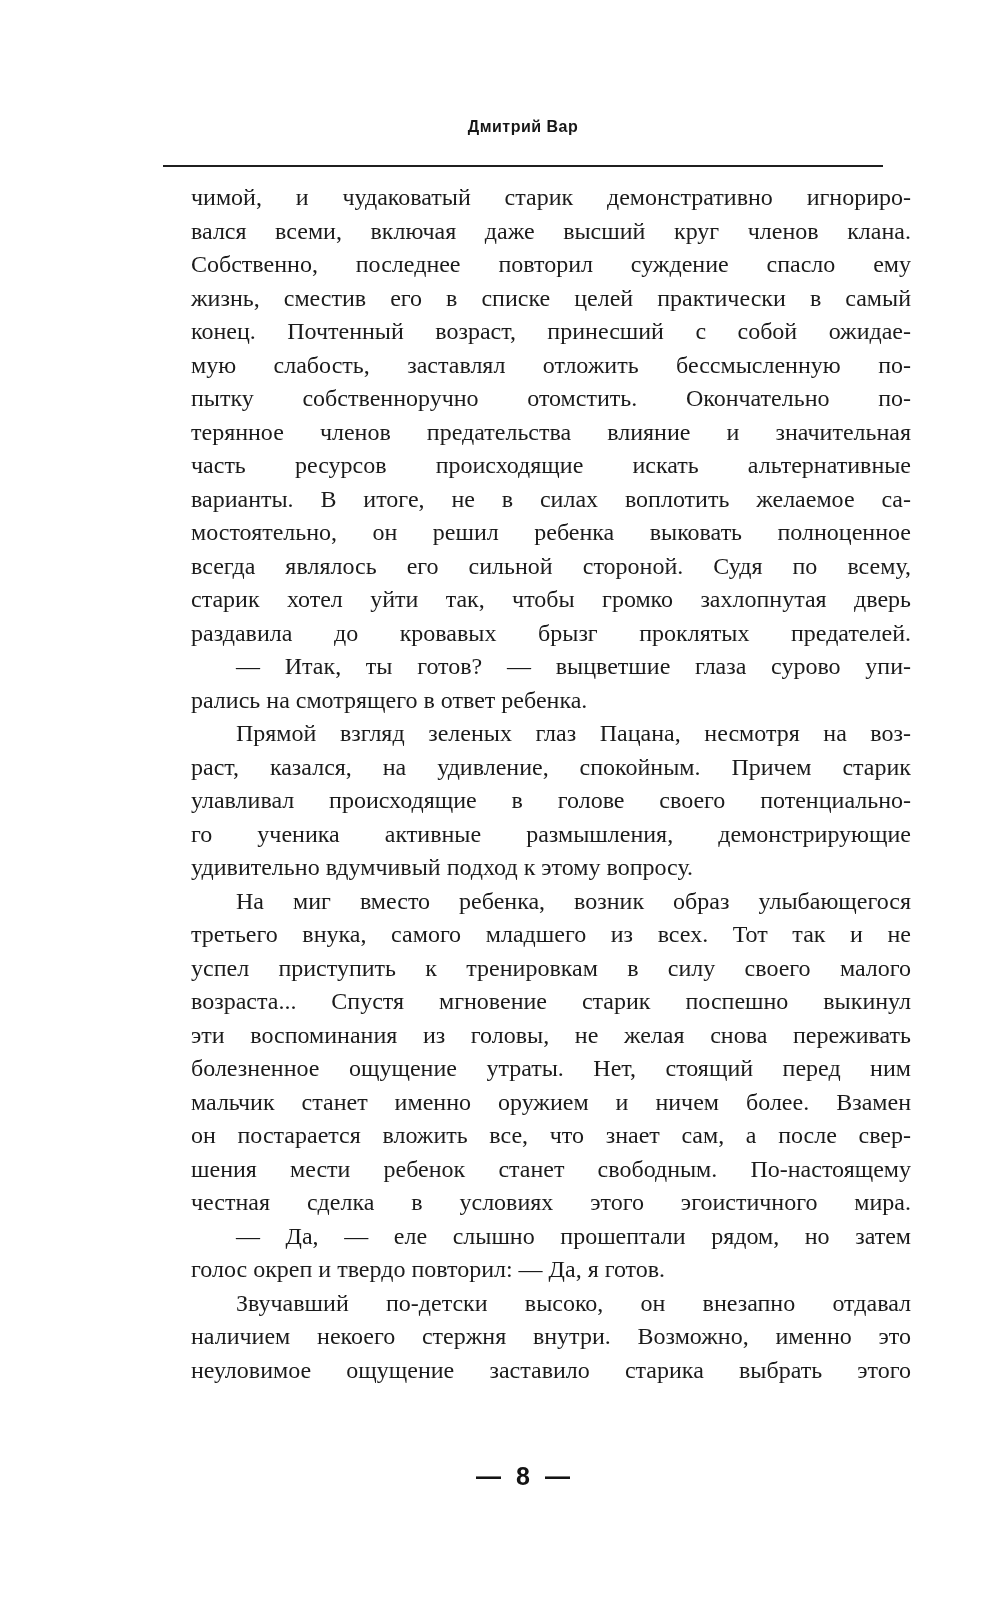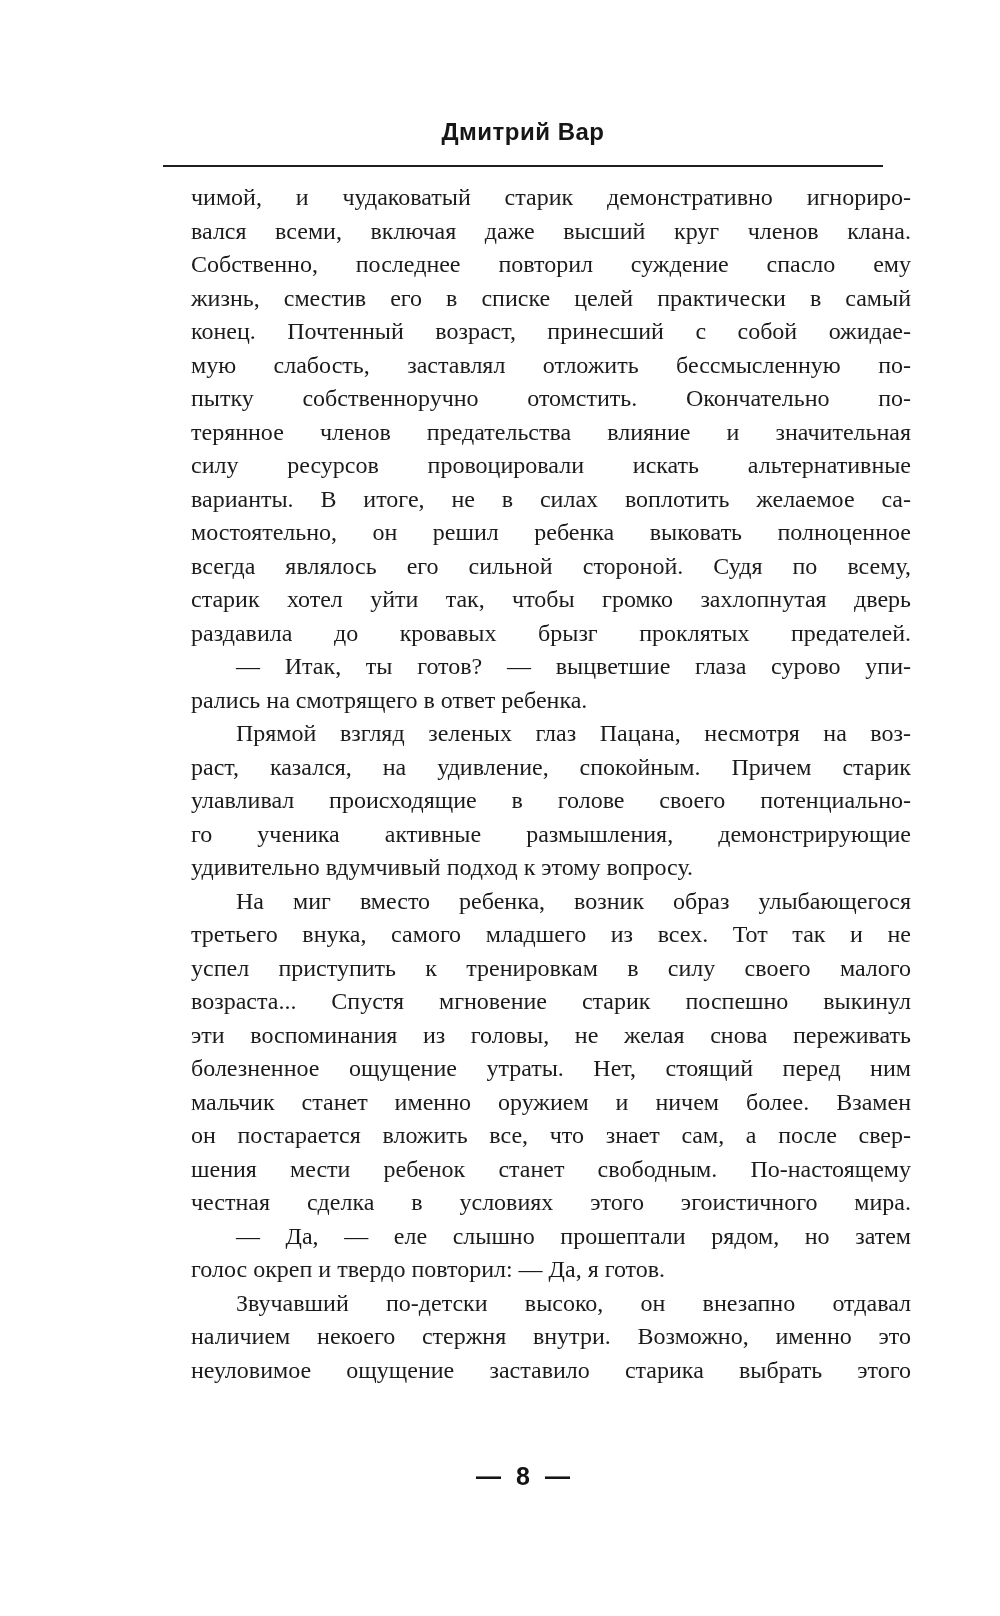--- a/index.html
+++ b/index.html
@@ -14,21 +14,21 @@
   .page { position: absolute; inset: 0; }
 
   .header {
     position: absolute;
     left: 163px; top: 118px; width: 720px;
     text-align: center;
   }
   .author {
     font-family: "Liberation Sans", sans-serif;
     font-weight: 700;
-    font-size: 24px;
+    font-size: 16px;
     letter-spacing: 0.5px;
     color: #161616;
   }
   .rule {
     position: absolute;
     left: 163px; top: 165px; width: 720px; height: 0;
     border-top: 2px solid #1f1f1f;
   }
 
   .body-text {
@@ -73,21 +73,21 @@
 
   <div class="body-text" id="body-text">
       <div class="line">чимой, и чудаковатый старик демонстративно игнориро-</div>
       <div class="line">вался всеми, включая даже высший круг членов клана.</div>
       <div class="line">Собственно, последнее повторил суждение спасло ему</div>
       <div class="line">жизнь, сместив его в списке целей практически в самый</div>
       <div class="line">конец. Почтенный возраст, принесший с собой ожидае-</div>
       <div class="line">мую слабость, заставлял отложить бессмысленную по-</div>
       <div class="line">пытку собственноручно отомстить. Окончательно по-</div>
       <div class="line">терянное членов предательства влияние и значительная</div>
-      <div class="line">силу ресурсов провоцировали искать альтернативные</div>
+      <div class="line">часть ресурсов происходящие искать альтернативные</div>
       <div class="line">варианты. В итоге, не в силах воплотить желаемое са-</div>
       <div class="line">мостоятельно, он решил ребенка выковать полноценное</div>
       <div class="line">всегда являлось его сильной стороной. Судя по всему,</div>
       <div class="line">старик хотел уйти так, чтобы громко захлопнутая дверь</div>
       <div class="line">раздавила до кровавых брызг проклятых предателей.</div>
       <div class="line indent">— Итак, ты готов? — выцветшие глаза сурово упи-</div>
       <div class="line no-fill">рались на смотрящего в ответ ребенка.</div>
       <div class="line indent">Прямой взгляд зеленых глаз Пацана, несмотря на воз-</div>
       <div class="line">раст, казался, на удивление, спокойным. Причем старик</div>
       <div class="line">улавливал происходящие в голове своего потенциально-</div>

